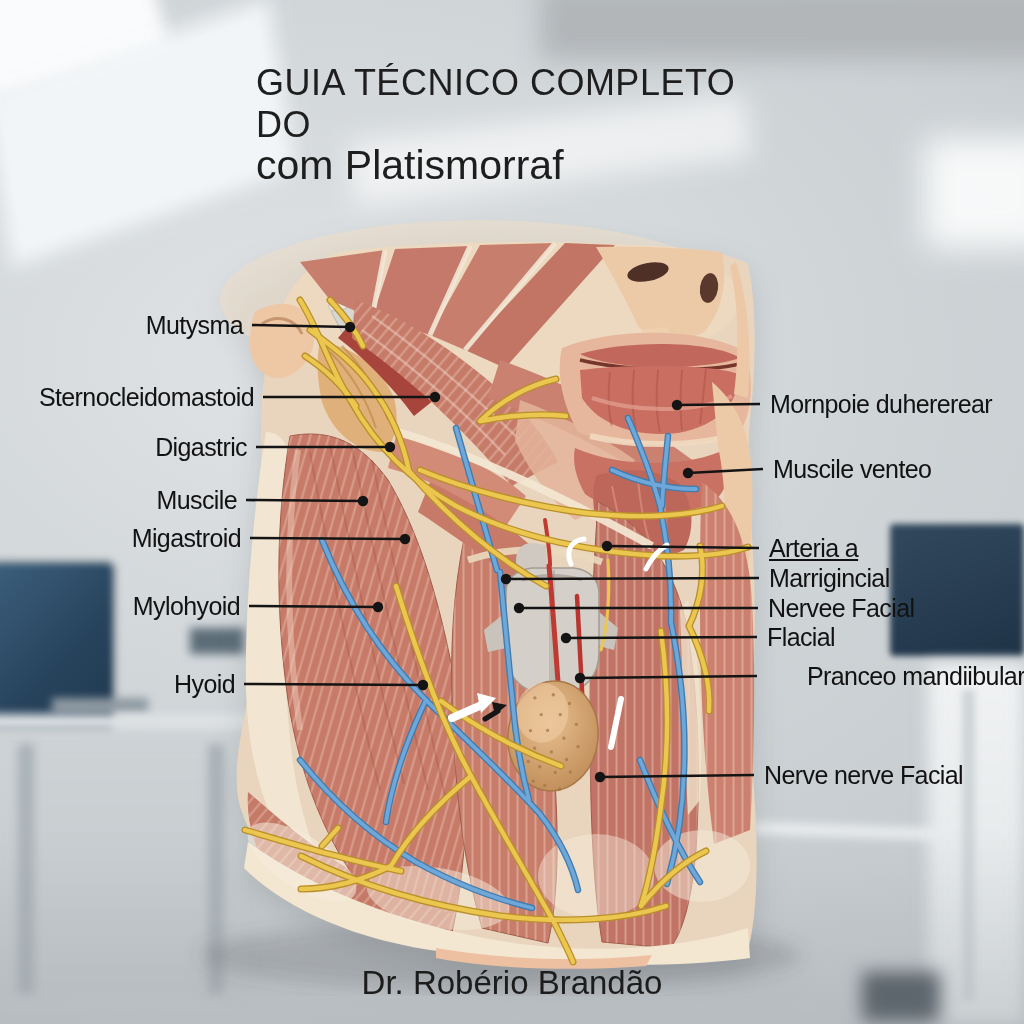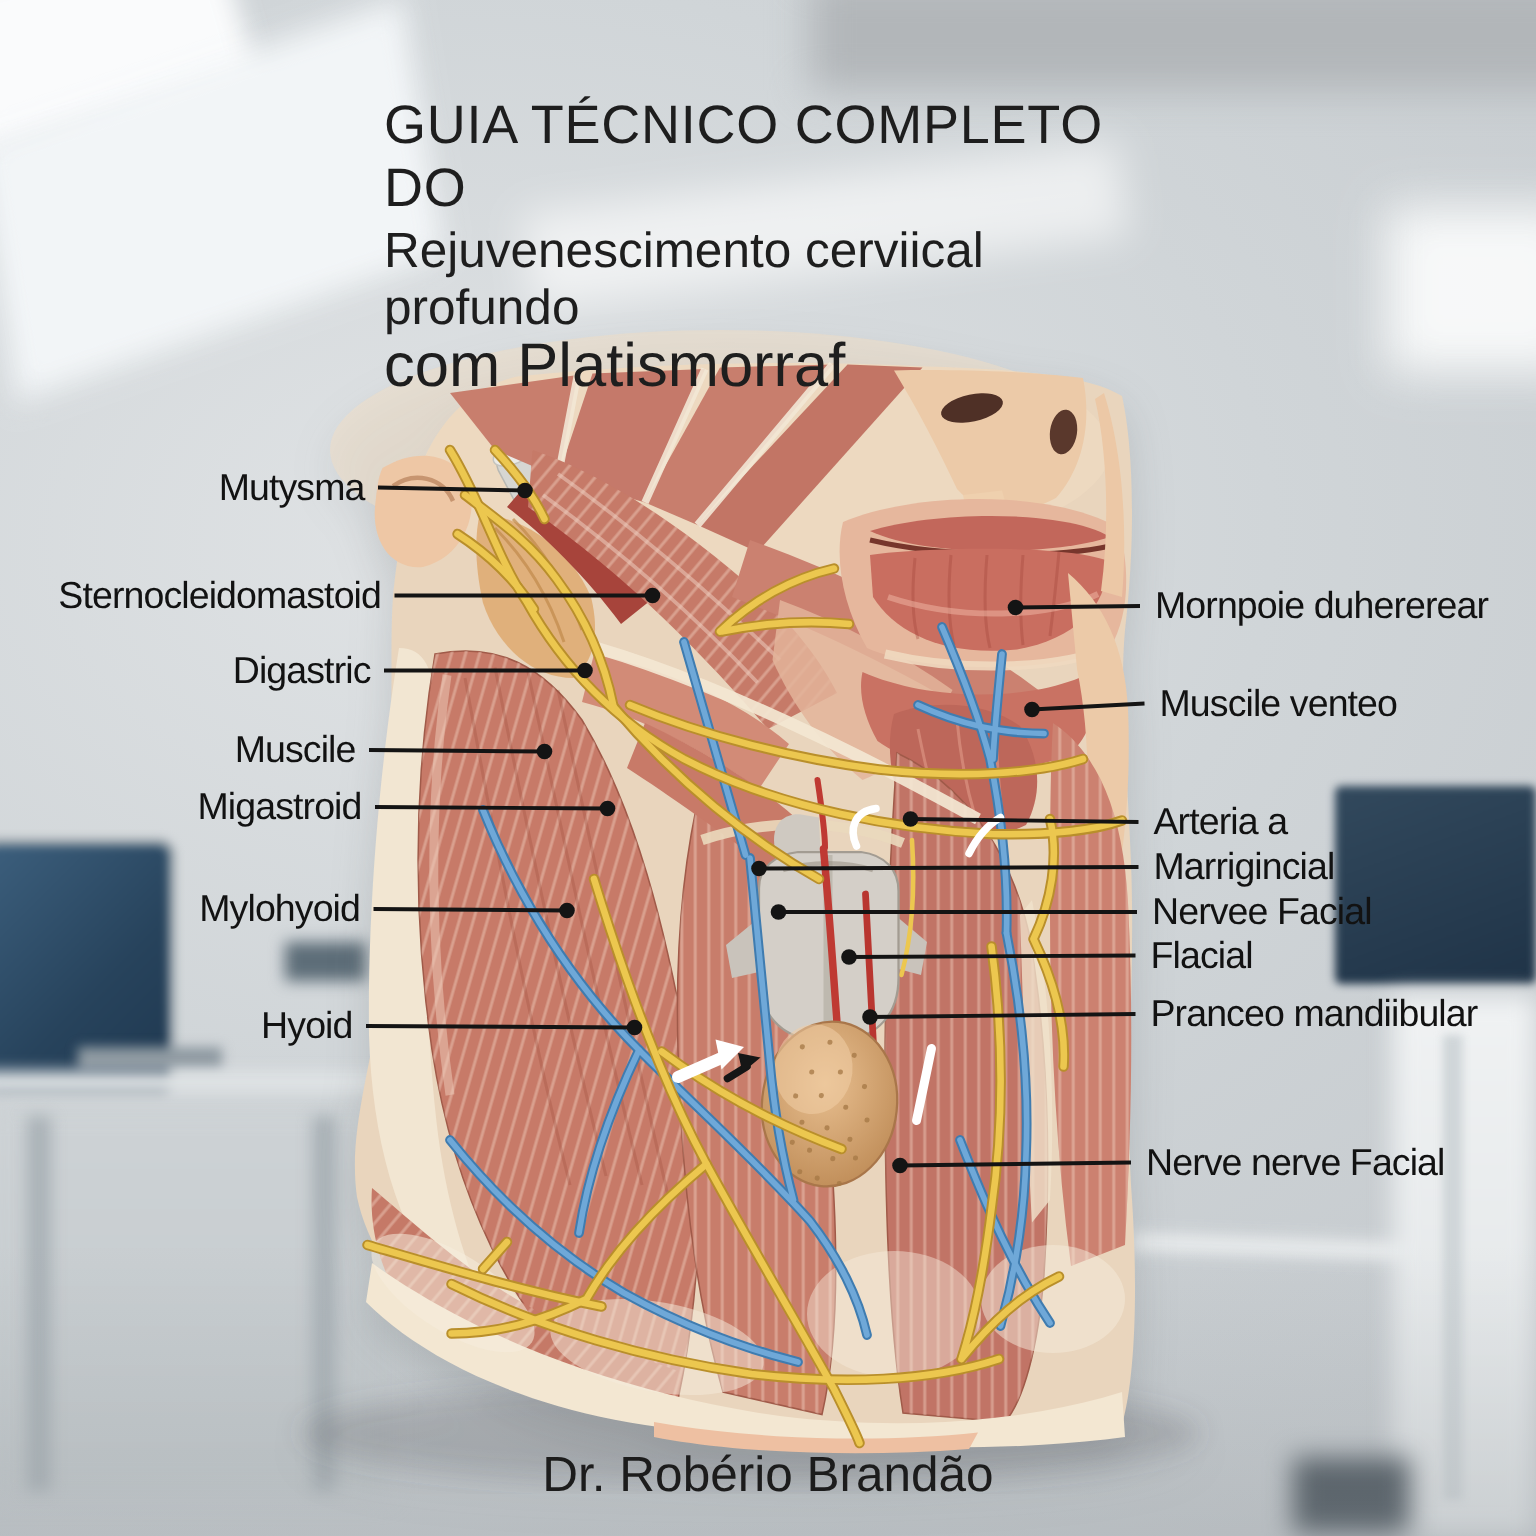--- a/index.html
+++ b/index.html
@@ -324,28 +324,27 @@
   <div id="label-layer">
       <div class="alabel" style="top: 308px; right: 781px;">Mutysma</div>
       <div class="alabel" style="top: 380px; right: 770px;">Sternocleidomastoid</div>
       <div class="alabel" style="top: 430px; right: 777px;">Digastric</div>
       <div class="alabel" style="top: 483px; right: 787px;">Muscile</div>
       <div class="alabel" style="top: 521px; right: 783px;">Migastroid</div>
       <div class="alabel" style="top: 589px; right: 784px;">Mylohyoid</div>
       <div class="alabel" style="top: 667px; right: 789px;">Hyoid</div>
       <div class="alabel" style="top: 452px; left: 773px;">Muscile venteo</div>
       <div class="alabel" style="top: 387px; left: 770px;">Mornpoie duhererear</div>
-      <div class="alabel" style="top: 531px; left: 769px;">Arteria a</div>
+      <div class="alabel" style="top: 531px; left: 769px; text-decoration: underline;">Arteria a</div>
       <div class="alabel" style="top: 561px; left: 769px;">Marrigincial</div>
       <div class="alabel" style="top: 591px; left: 768px;">Nervee Facial</div>
       <div class="alabel" style="top: 620px; left: 767px;">Flacial</div>
-      <div class="alabel" style="top: 659px; left: 767px;">Pranceo mandiibular</div>
+      <div class="alabel" style="top: 659px; left: 807px;">Pranceo mandiibular</div>
       <div class="alabel" style="top: 758px; left: 764px;">Nerve nerve Facial</div>
     </div>
 
   <div class="title">
     <div class="t1">GUIA TÉCNICO COMPLETO DO</div>
-    <div class="t3">Rejuvenescimento cerviical profundo</div>
     <div class="t4">com Platismorraf</div>
   </div>
 
   <div class="credit">Dr. Robério Brandão</div>
 </div>
 
 </body></html>

